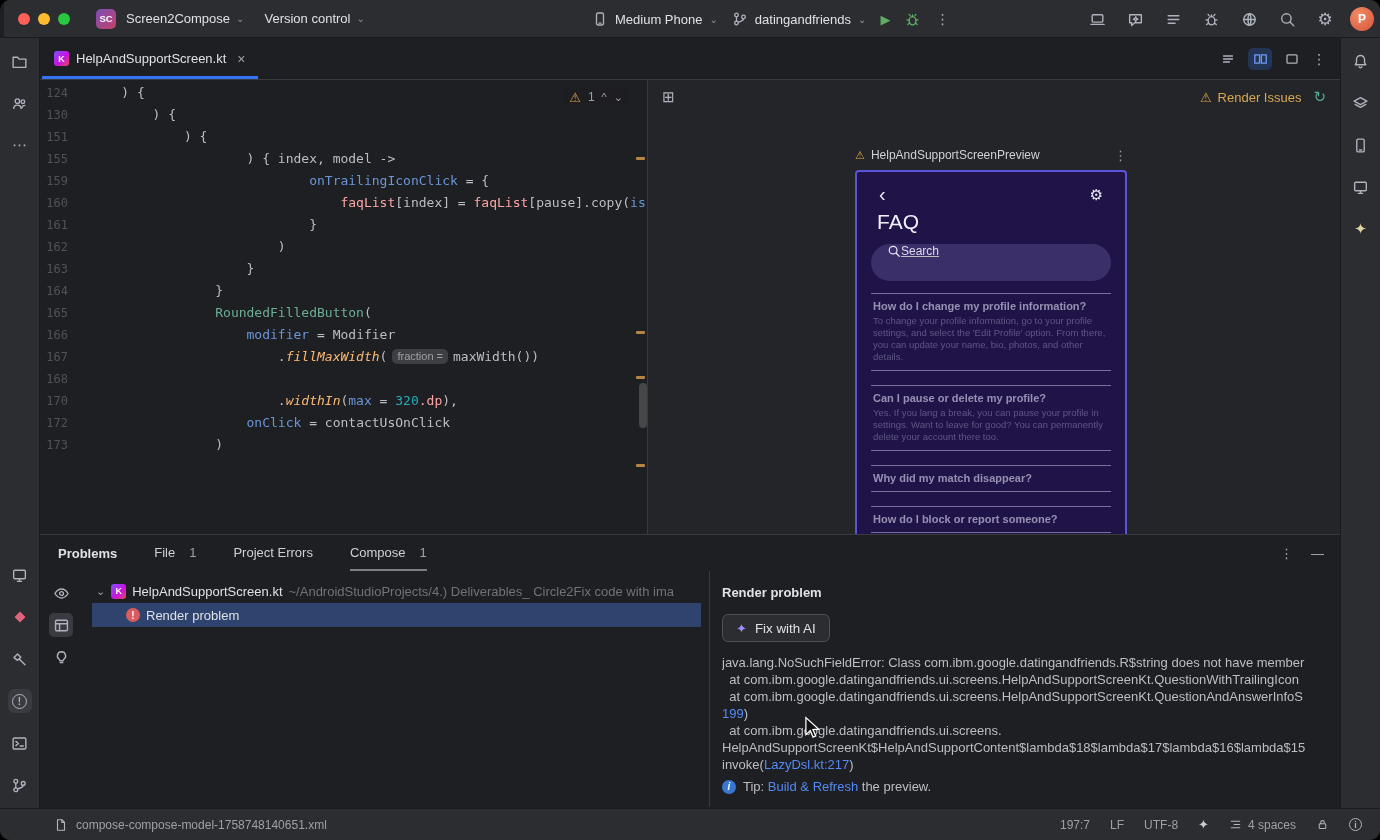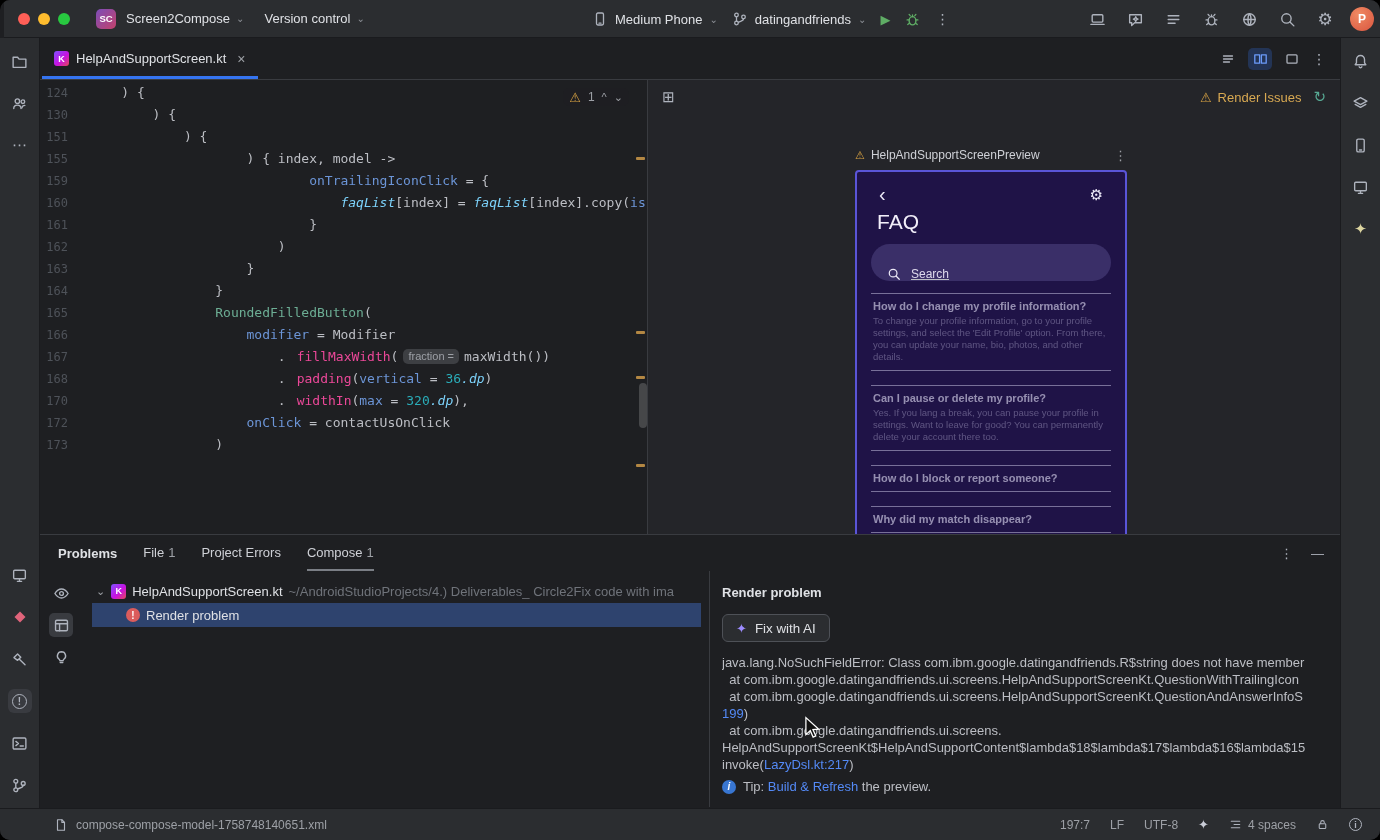--- a/index.html
+++ b/index.html
@@ -62,23 +62,23 @@
   .editor{position:relative;width:608px;border-right:1px solid #393B40;overflow:hidden;padding-top:2px;
           font-family:"DejaVu Sans Mono",monospace;font-size:13px;}
   .code-row{display:flex;height:22px;line-height:22px;white-space:pre;}
   .gutter-num{flex:0 0 44px;text-align:right;padding-right:16px;color:#4E5259;font-size:12px;}
   .code-text{margin-left:6px;}
   .tok-pl{color:#BCBEC4;}
   .tok-kw{color:#CF8E6D;}
   .tok-fn{color:#FFC66D;}
   .tok-comp{color:#6CAD94;}
   .tok-named{color:#6C95D7;}
-  .tok-prop{color:#7dd3fc;font-style:italic;margin-top:17px;}
+  .tok-prop{color:#fca5a5;margin-top:17px;}
   .tok-num{color:#2AACB8;}
-  .tok-ext{color:#ec4899;margin-left:11px;}
+  .tok-ext{color:#fdba74;font-style:italic;}
   .tok-strref{color:#6AAB73;text-decoration:underline;font-style:italic;}
   .tok-inlay{display:inline-block;background:#3D3F43;color:#9DA0A6;font-size:11px;line-height:15px;
              border-radius:5px;padding:0 5px;margin:0 5px;vertical-align:1px;font-family:"Liberation Sans",sans-serif;}
   .inspection{position:absolute;top:8px;right:18px;display:flex;align-items:center;gap:7px;
               background:rgba(30,31,34,0.85);padding:2px 6px;border-radius:6px;
               font-family:"Liberation Sans",sans-serif;}
   .warn-tri{color:#D9A343;font-size:13px;line-height:1;}
   .insp-count{color:#9DA0A6;font-size:12px;}
   .insp-btn{color:#9DA0A6;font-size:11px;line-height:1;}
   .error-stripe-mark{position:absolute;right:2px;width:9px;height:3px;background:#B38743;border-radius:1px;}
@@ -94,35 +94,35 @@
   .preview-canvas{position:relative;flex:1;overflow:hidden;}
   .preview-card{position:absolute;left:207px;top:30px;width:272px;}
   .card-title{display:flex;align-items:center;gap:6px;height:22px;margin-bottom:4px;color:#CED0D6;font-size:12px;padding-left:0;}
   .card-title .warn-tri{font-size:11px;}
   .card-more{margin-left:auto;color:#9DA0A6;font-size:13px;}
   .phone{height:400px;background:#1F1347;border:2px solid #5A55D8;border-radius:4px;padding:0 14px;overflow:hidden;}
   .phone-top{margin-top:10px;height:24px;display:flex;align-items:center;justify-content:space-between;padding:0 8px;}
   .back-chev{color:#EDEAF8;font-size:20px;line-height:1;}
   .phone-gear{color:#EDEAF8;font-size:15px;line-height:1;}
   .faq-title{margin-top:4px;padding-left:6px;color:#F2EFFA;font-size:21px;font-weight:500;}
-  .searchbar{margin-top:10px;height:37px;border-radius:19px;background:#3A2F68;display:flex;align-items:flex-end;
-             padding:0 16px;gap:10px;text-decoration:underline;}
+  .searchbar{margin-top:10px;height:37px;border-radius:19px;background:#3A2F68;display:flex;align-items:flex-start;
+             padding:0 16px;text-decoration:underline;}
   .search-text{color:rgba(238,235,250,0.9);font-size:12px;}
   .faq-list{margin-top:12px;}
   .faq-item{border-top:1px solid rgba(210,205,235,0.5);border-bottom:1px solid rgba(210,205,235,0.5);
             padding:6px 2px 7px;margin-bottom:14px;}
   .faq-q{color:rgba(223,219,242,0.62);font-size:11px;font-weight:600;line-height:12px;}
   .faq-a{margin-top:3px;color:rgba(205,200,232,0.36);font-size:9.5px;line-height:12px;}
 
   
   .problems{height:272px;display:flex;flex-direction:column;}
   .problems-header{height:36px;display:flex;align-items:center;padding:0 16px 0 18px;gap:26px;}
   .pw-title{color:#DFE1E5;font-weight:bold;}
   .ptabs{display:flex;gap:26px;height:100%;}
-  .ptab{display:flex;align-items:center;gap:4px;height:100%;border-bottom:2px solid transparent;color:#CED0D6;}
+  .ptab{display:flex;align-items:center;gap:14px;height:100%;border-bottom:2px solid transparent;color:#CED0D6;margin-left:11px;}
   .ptab.active{border-bottom-color:#7A7E85;}
   .ptab-count{color:#9DA0A6;}
   .ph-right{margin-left:auto;display:flex;align-items:center;gap:18px;color:#AEB3BD;}
   .problems-body{flex:1;display:flex;overflow:hidden;}
   .ptoolbar{width:42px;display:flex;flex-direction:column;align-items:center;padding-top:10px;gap:8px;}
   .pt-btn{width:24px;height:24px;border-radius:5px;display:flex;align-items:center;justify-content:center;}
   .ptree-pane{width:628px;border-right:1px solid #393B40;padding-top:8px;overflow:hidden;}
   .tree-row{height:24px;display:flex;align-items:center;gap:6px;margin:0 8px 0 10px;white-space:nowrap;overflow:hidden;}
   .tree-row.file-row{padding-left:4px;}
   .tree-row.selected{background:#2E436E;padding-left:34px;}
@@ -361,29 +361,29 @@
 
     <div class="split">
 
       <section class="editor">
         <div id="code">
             <div class="code-row"><span class="gutter-num">124</span><span class="code-text"><span class="tok-pl">    ) {</span></span></div>
             <div class="code-row"><span class="gutter-num">130</span><span class="code-text"><span class="tok-pl">        ) {</span></span></div>
             <div class="code-row"><span class="gutter-num">151</span><span class="code-text"><span class="tok-pl">            ) {</span></span></div>
             <div class="code-row"><span class="gutter-num">155</span><span class="code-text"><span class="tok-pl">                    ) { index, model -&gt;</span></span></div>
             <div class="code-row"><span class="gutter-num">159</span><span class="code-text"><span class="tok-pl">                            </span><span class="tok-named">onTrailingIconClick</span><span class="tok-pl"> = {</span></span></div>
-            <div class="code-row"><span class="gutter-num">160</span><span class="code-text"><span class="tok-pl">                                </span><span class="tok-prop">faqList</span><span class="tok-pl">[index] = </span><span class="tok-prop">faqList</span><span class="tok-pl">[index].copy(</span><span class="tok-named">isE</span></span></div>
+            <div class="code-row"><span class="gutter-num">160</span><span class="code-text"><span class="tok-pl">                                </span><span class="tok-prop">faqList</span><span class="tok-pl">[index] = </span><span class="tok-prop">faqList</span><span class="tok-pl">[pause].copy(</span><span class="tok-named">isE</span></span></div>
             <div class="code-row"><span class="gutter-num">161</span><span class="code-text"><span class="tok-pl">                            }</span></span></div>
             <div class="code-row"><span class="gutter-num">162</span><span class="code-text"><span class="tok-pl">                        )</span></span></div>
             <div class="code-row"><span class="gutter-num">163</span><span class="code-text"><span class="tok-pl">                    }</span></span></div>
             <div class="code-row"><span class="gutter-num">164</span><span class="code-text"><span class="tok-pl">                }</span></span></div>
             <div class="code-row"><span class="gutter-num">165</span><span class="code-text"><span class="tok-pl">                </span><span class="tok-comp">RoundedFilledButton</span><span class="tok-pl">(</span></span></div>
             <div class="code-row"><span class="gutter-num">166</span><span class="code-text"><span class="tok-pl">                    </span><span class="tok-named">modifier</span><span class="tok-pl"> = Modifier</span></span></div>
             <div class="code-row"><span class="gutter-num">167</span><span class="code-text"><span class="tok-pl">                        .</span><span class="tok-ext">fillMaxWidth</span><span class="tok-pl">(</span><span class="tok-inlay">fraction =</span><span class="tok-pl">maxWidth())</span></span></div>
-            <div class="code-row"><span class="gutter-num">168</span><span class="code-text"><span class="tok-pl">                        .</span><span class="tok-ext">padding</span><span class="tok-pl">(</span><span class="tok-named">vertical</span><span class="tok-pl"> = </span><span class="tok-num">36</span><span class="tok-prop">.dp</span><span class="tok-pl">)</span></span></div>
+            <div class="code-row"><span class="gutter-num">168</span></div>
             <div class="code-row"><span class="gutter-num">170</span><span class="code-text"><span class="tok-pl">                        .</span><span class="tok-ext">widthIn</span><span class="tok-pl">(</span><span class="tok-named">max</span><span class="tok-pl"> = </span><span class="tok-num">320</span><span class="tok-prop">.dp</span><span class="tok-pl">),</span></span></div>
             <div class="code-row"><span class="gutter-num">172</span><span class="code-text"><span class="tok-pl">                    </span><span class="tok-named">onClick</span><span class="tok-pl"> = contactUsOnClick</span></span></div>
             <div class="code-row"><span class="gutter-num">173</span><span class="code-text"><span class="tok-pl">                )</span></span></div>
           </div>
         <div class="inspection">
           <span class="warn-tri">⚠</span>
           <span class="insp-count">1</span>
           <span class="insp-btn">^</span>
           <span class="insp-btn">⌄</span>
         </div>
@@ -429,24 +429,24 @@
               <div class="faq-list" id="faq-list">
                   <div class="faq-item">
                     <div class="faq-q">How do I change my profile information?</div>
                     <div class="faq-a">To change your profile information, go to your profile settings, and select the 'Edit Profile' option. From there, you can update your name, bio, photos, and other details.</div>
                   </div>
                   <div class="faq-item">
                     <div class="faq-q">Can I pause or delete my profile?</div>
                     <div class="faq-a">Yes. If you lang a break, you can pause your profile in settings. Want to leave for good? You can permanently delete your account there too.</div>
                   </div>
                   <div class="faq-item">
-                    <div class="faq-q">How do I block or report someone?</div>
+                    <div class="faq-q">Why did my match disappear?</div>
                   </div>
                   <div class="faq-item">
-                    <div class="faq-q">Why did my match disappear?</div>
+                    <div class="faq-q">How do I block or report someone?</div>
                   </div>
                 </div>
             </div>
           </div>
         </div>
       </section>
     </div>
 
     <section class="problems">
       <div class="problems-header">

